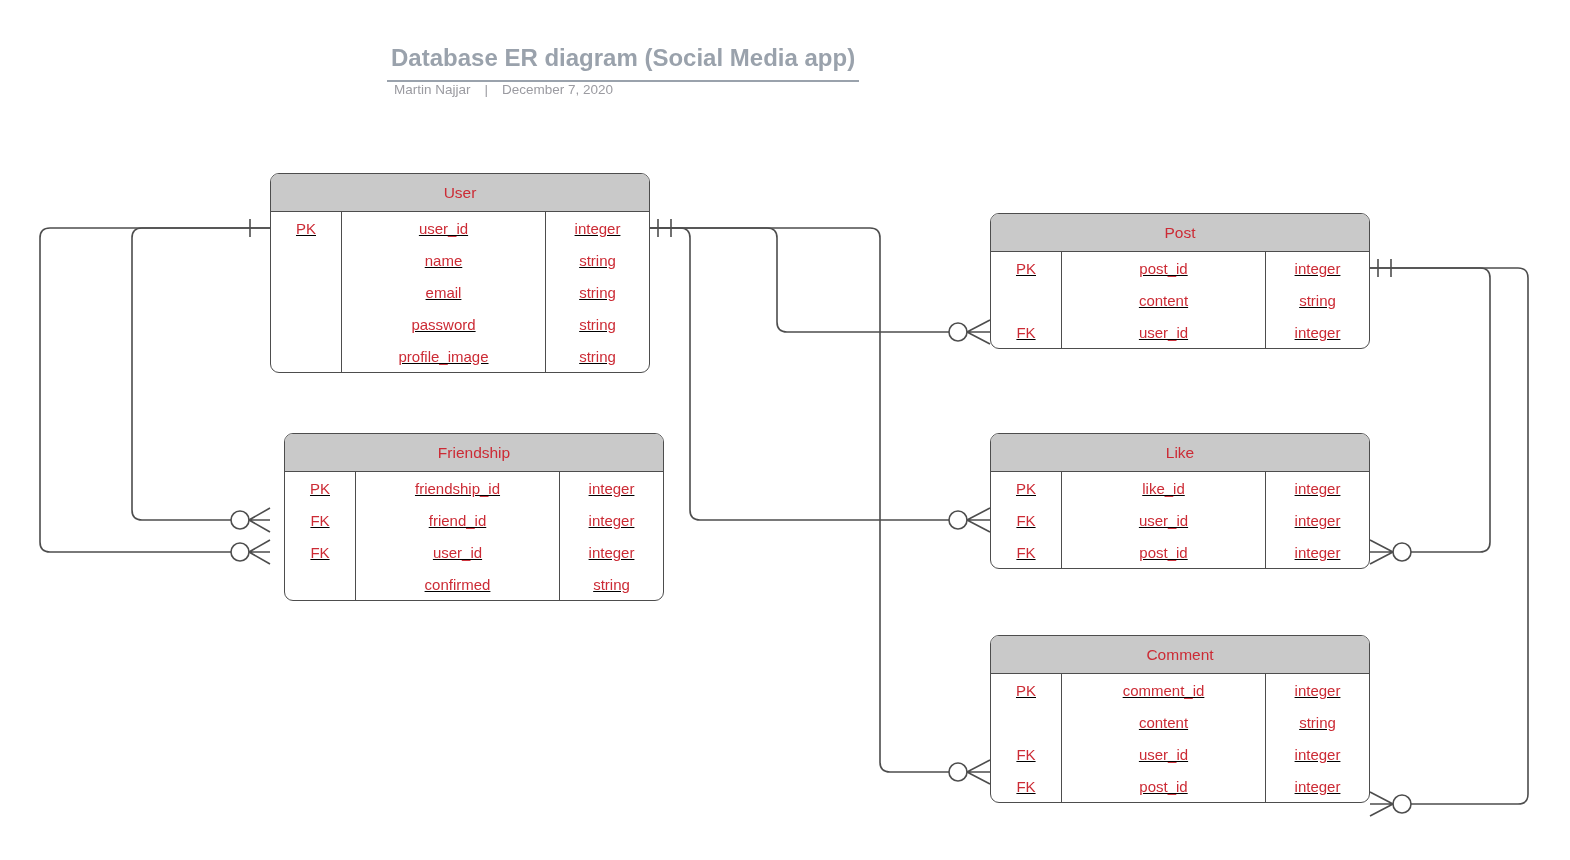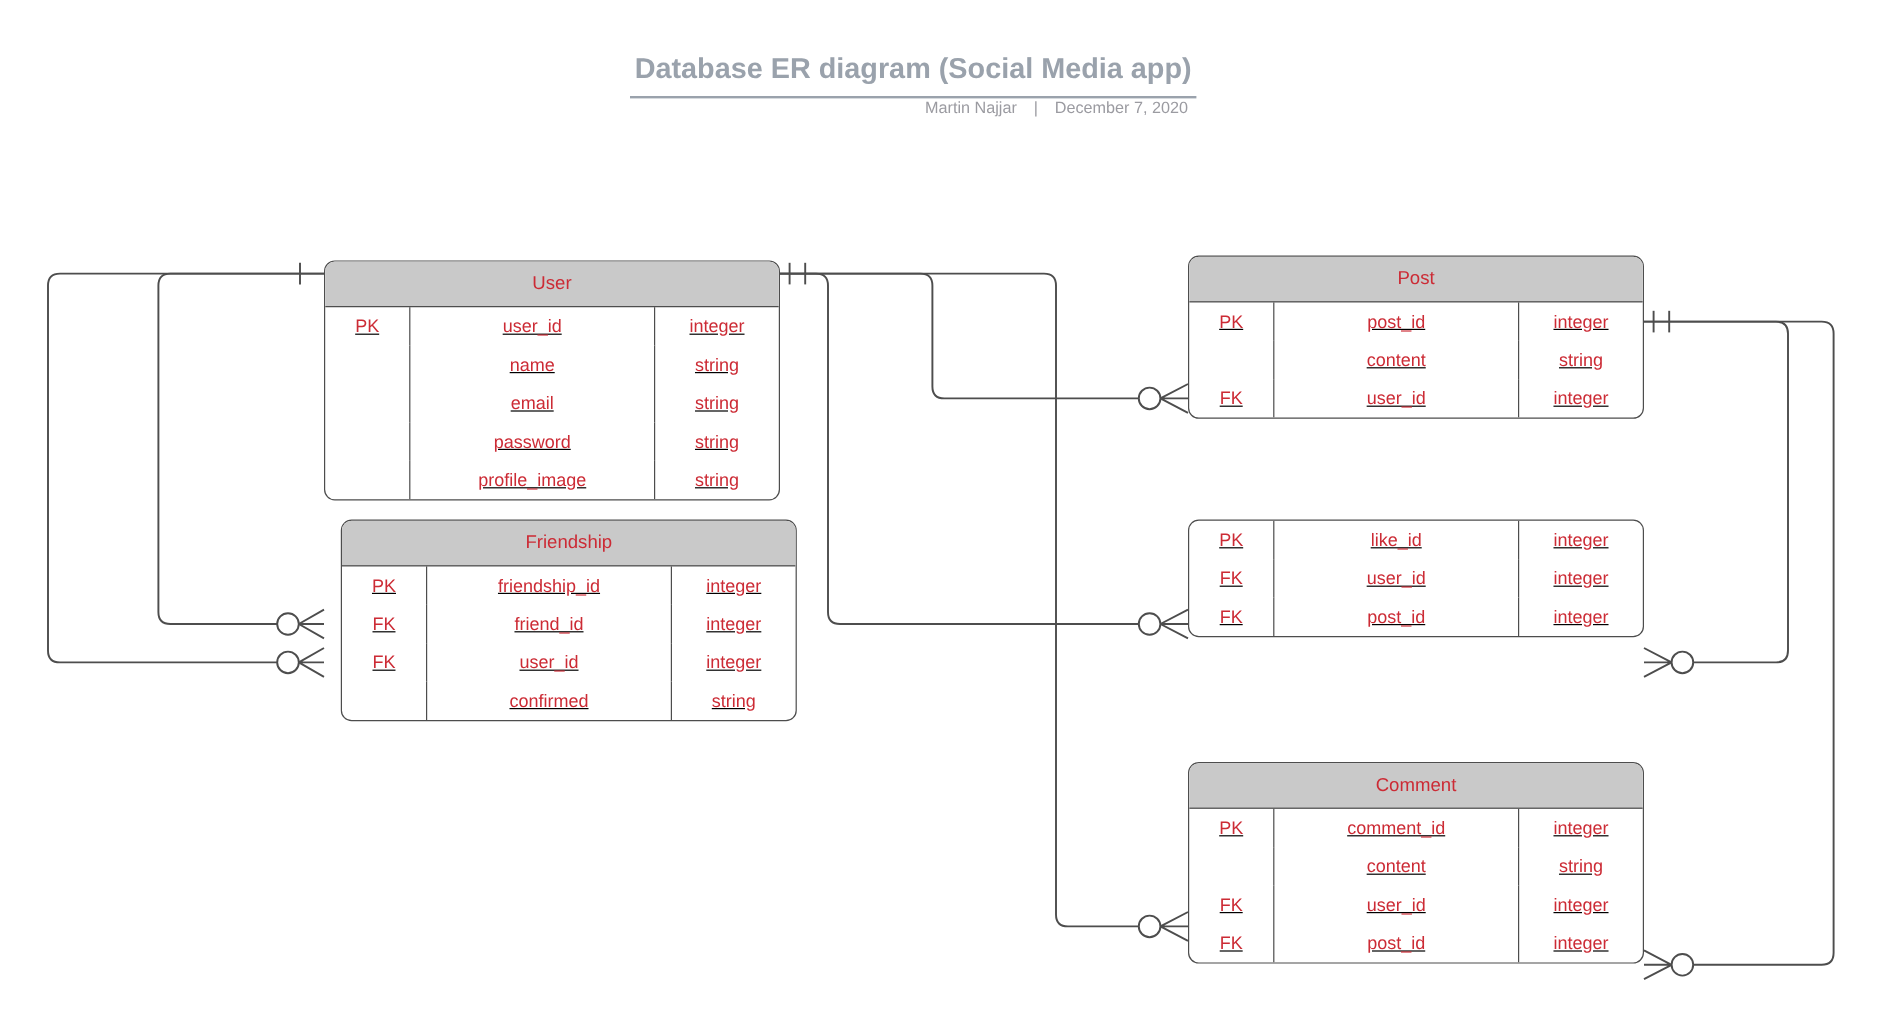--- a/index.html
+++ b/index.html
@@ -9,21 +9,21 @@
     --title-color:#9aa2ac;
     --subtitle-color:#9b9ba1;
     --bg:#ffffff;
   }
   *{margin:0;padding:0;box-sizing:border-box;}
   html,body{width:1570px;height:860px;background:var(--bg);
     font-family:"Liberation Sans",sans-serif;overflow:hidden;}
   .stage{position:relative;width:1570px;height:860px;}
 
   
-  .title-block{position:absolute;left:387px;top:44px;width:610px;text-align:right;}
+  .title-block{position:absolute;left:387px;top:44px;width:610px;text-align:left;}
   .diagram-title{display:inline-block;font-size:24px;font-weight:bold;
     color:var(--title-color);padding:0 4px 8px 4px;
     border-bottom:2px solid var(--title-color);}
   .diagram-subtitle{margin-top:0;font-size:13.5px;color:var(--subtitle-color);}
   .diagram-subtitle span{padding:0 7px;}
 
   
   .entity{position:absolute;width:380px;background:#fff;
     border:1.6px solid var(--line);border-radius:9px;overflow:hidden;}
   .entity-header{height:38px;background:var(--header-fill);
@@ -95,21 +95,21 @@
       <circle cx="1402" cy="804" r="9"></circle>
       <path d="M 1393 804 L 1370 792 M 1393 804 L 1370 804 M 1393 804 L 1370 816"></path>
     </g>
   </svg>
 
   <div class="title-block">
     <div class="diagram-title">Database ER diagram (Social Media app)</div>
     <div class="diagram-subtitle"><span>Martin Najjar</span><span>|</span><span>December 7, 2020</span></div>
   </div>
 
-  <div class="entity" style="left:270px;top:173px;margin-top:44px;">
+  <div class="entity" style="left:270px;top:173px;">
     <div class="entity-header">User</div>
     <div class="entity-body">
         <div class="entity-row">
           <div class="cell key">PK</div>
           <div class="cell field">user_id</div>
           <div class="cell type">integer</div>
         </div>
         <div class="entity-row">
           <div class="cell key"></div>
           <div class="cell field">name</div>
@@ -174,20 +174,21 @@
         </div>
         <div class="entity-row">
           <div class="cell key">FK</div>
           <div class="cell field">user_id</div>
           <div class="cell type">integer</div>
         </div>
       </div>
   </div>
 
   <div class="entity" style="left:990px;top:433px;">
+    <div class="entity-header">Like</div>
     <div class="entity-body">
         <div class="entity-row">
           <div class="cell key">PK</div>
           <div class="cell field">like_id</div>
           <div class="cell type">integer</div>
         </div>
         <div class="entity-row">
           <div class="cell key">FK</div>
           <div class="cell field">user_id</div>
           <div class="cell type">integer</div>

